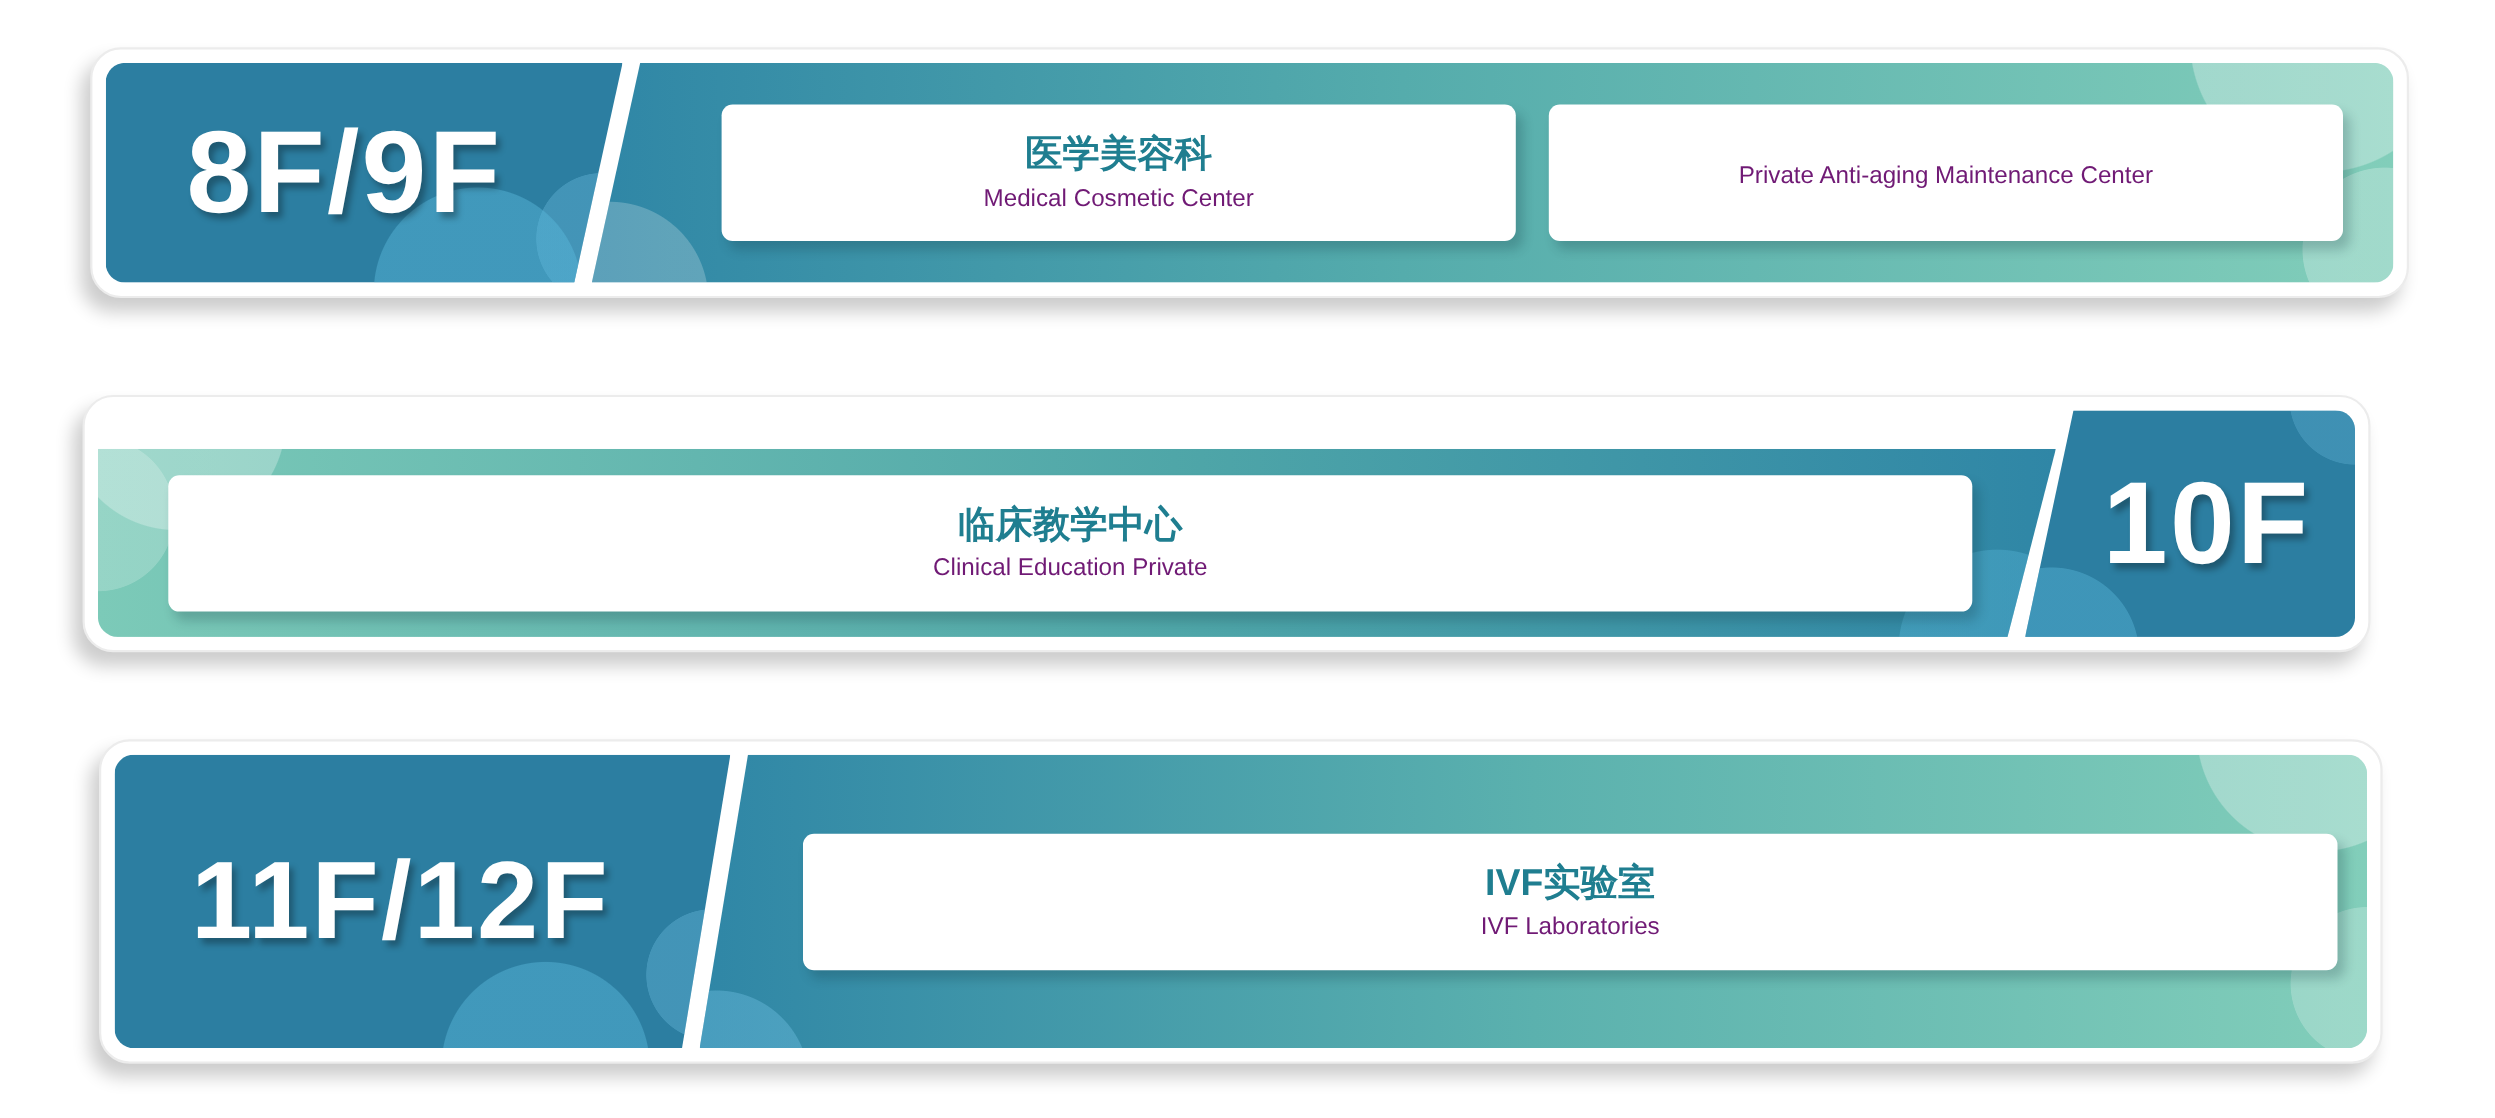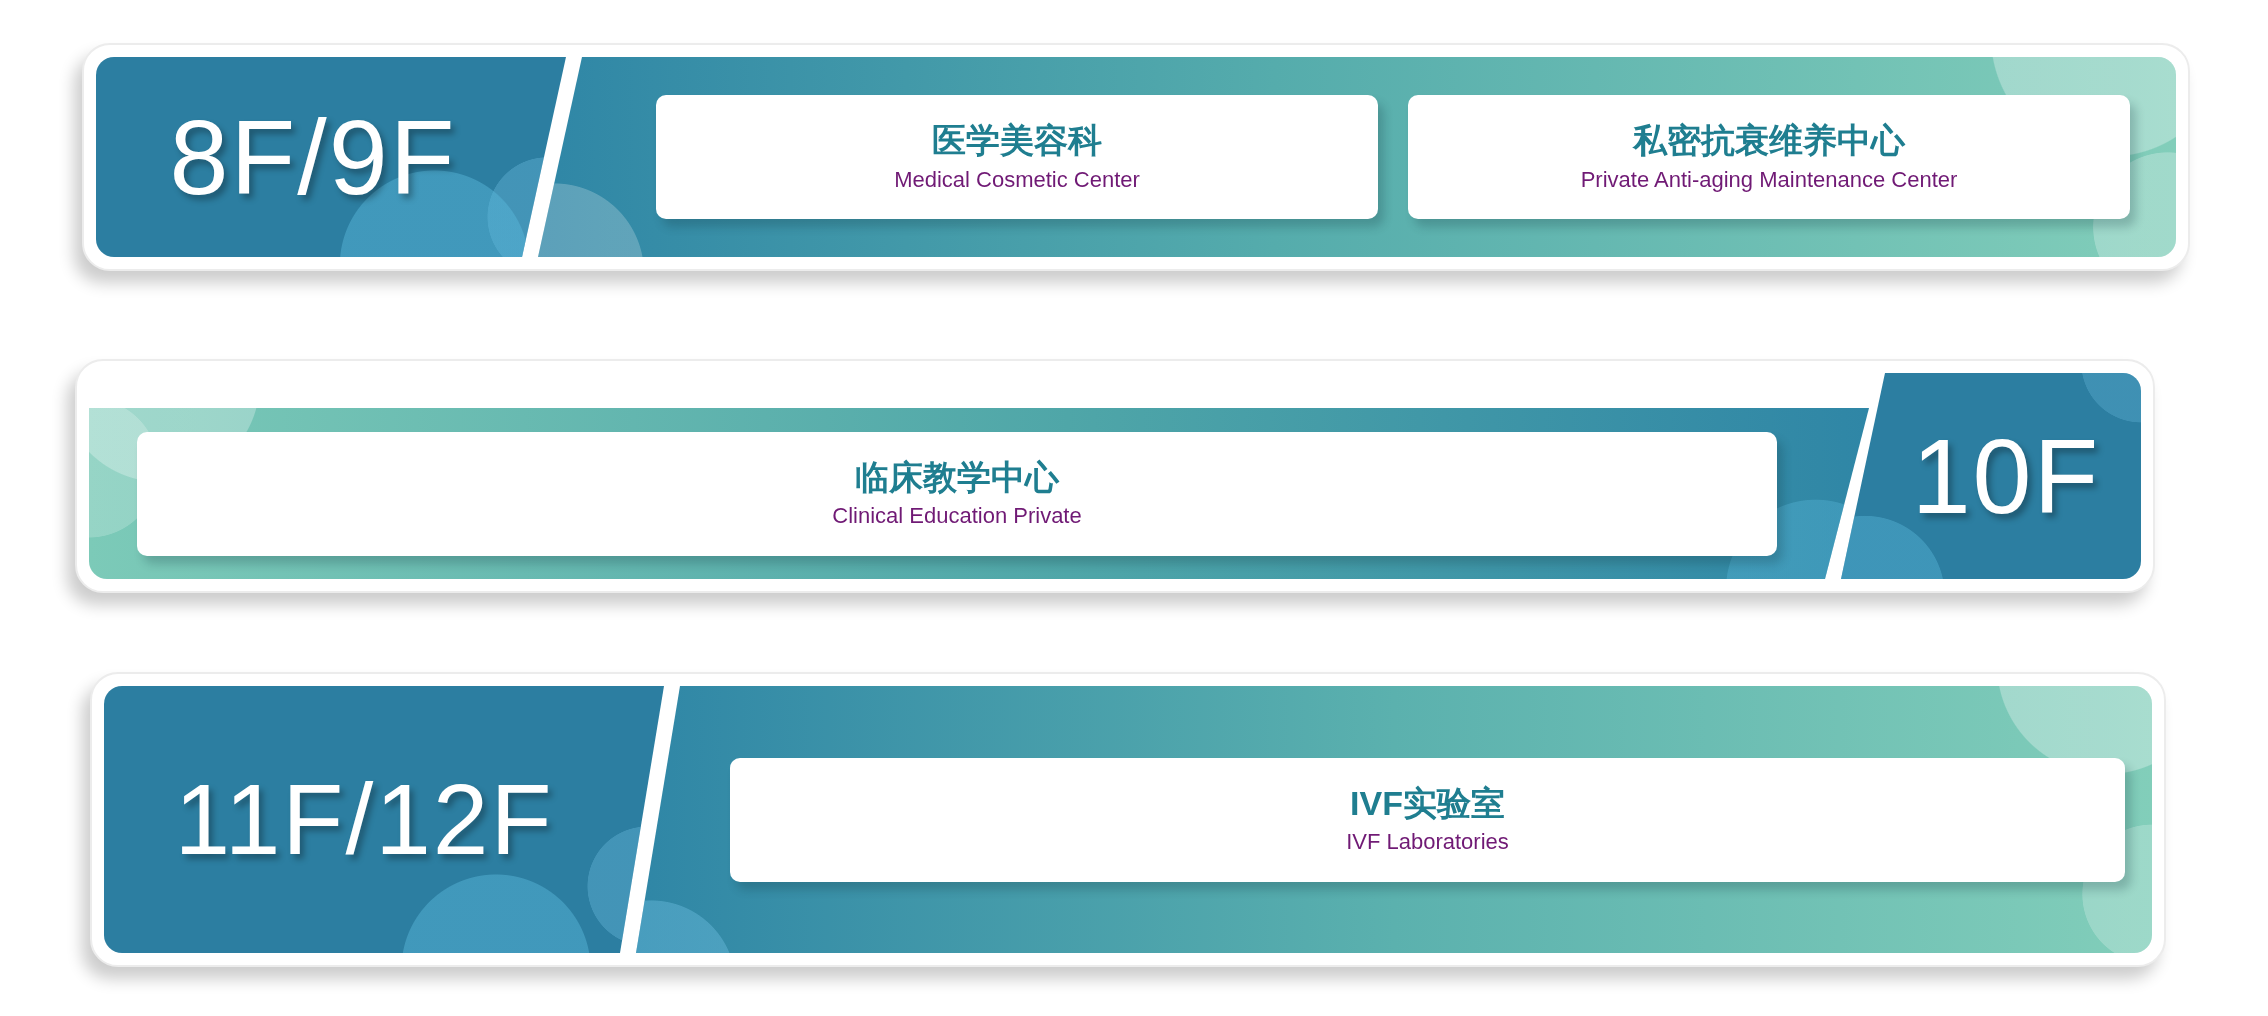--- a/index.html
+++ b/index.html
@@ -7,21 +7,21 @@
     font-family:"Liberation Sans","DejaVu Sans",sans-serif; }
 
   .board { position:absolute; background:#ffffff; border:2px solid #ececec;
     border-radius:28px; box-shadow:-8px 12px 16px rgba(0,0,0,0.20); }
   .board-inner { position:absolute; inset:12px; border-radius:18px; overflow:hidden; background:#ffffff; }
 
   .clip-right-slant { clip-path: polygon(0 0, 100% 0, calc(100% - 44px) 100%, 0 100%); }
   .clip-left-slant  { clip-path: polygon(44px 0, 100% 0, 100% 100%, 0 100%); }
 
   .floor-block { position:absolute; top:0; bottom:0; display:flex; align-items:center; justify-content:center; }
-  .floor-text { color:#ffffff; font-weight:normal; letter-spacing:2px;
+  .floor-text { color:#ffffff; font-weight:bold; letter-spacing:2px;
     text-shadow:4px 5px 6px rgba(0,0,0,0.30); white-space:nowrap; }
 
   .grad-block { position:absolute; top:0; bottom:0; display:flex; align-items:center; }
 
   .dept-card { background:#ffffff; border-radius:10px; height:124px;
     box-shadow:6px 8px 10px rgba(15,45,55,0.22);
     display:flex; flex-direction:column; align-items:center; justify-content:center; }
   .dept-zh { color:#1f7e90; font-weight:bold; font-size:34px; line-height:1.25; }
   .dept-en { color:#701a75; font-size:22px; line-height:1.3; margin-top:4px; }
 
@@ -36,21 +36,21 @@
   #row1 .grad-block { left:442px; right:0; padding:0 46px 0 118px; gap:30px;
     background-image:
       radial-gradient(circle 90px at 1% 108%, rgba(255,255,255,0.22) 99%, transparent 100%),
       radial-gradient(circle 120px at 96% -10%, rgba(255,255,255,0.30) 99%, transparent 100%),
       radial-gradient(circle 75px at 99.5% 85%, rgba(255,255,255,0.25) 99%, transparent 100%),
       linear-gradient(90deg,#2f86a6 0%,#55acac 45%,#82ceba 100%); }
   #row1 .dept-card { flex:1 1 0; }
 
   
   #row2 { left:75px; top:359px; width:2080px; height:234px; }
-  #row2 .grad-block { left:0; right:272px; padding-left:48px;
+  #row2 .grad-block { left:0; right:272px; padding-left:64px;
     background-image:
       radial-gradient(circle 100px at 4% -15%, rgba(255,255,255,0.28) 99%, transparent 100%),
       radial-gradient(circle 70px at 0% 35%, rgba(255,255,255,0.20) 99%, transparent 100%),
       radial-gradient(circle 90px at 97% 106%, rgba(90,185,220,0.35) 99%, transparent 100%),
       linear-gradient(90deg,#7ccab8 0%,#4fa6a8 55%,#2f86a6 100%); margin-top: 35px; }
   #row2 .floor-block { right:0; width:300px; padding-left:30px;
     background-color:#2c7ea1;
     background-image:
       radial-gradient(circle 80px at 8% 108%, rgba(90,185,220,0.40) 99%, transparent 100%),
       radial-gradient(circle 60px at 100% -5%, rgba(120,200,235,0.25) 99%, transparent 100%); text-align: center; }
@@ -80,21 +80,20 @@
   <div class="board-inner">
     <div class="floor-block clip-right-slant">
       <span class="floor-text">8F/9F</span>
     </div>
     <div class="grad-block clip-left-slant">
       <div class="dept-card">
         <div class="dept-zh">医学美容科</div>
         <div class="dept-en">Medical Cosmetic Center</div>
       </div>
       <div class="dept-card">
-        <div class="dept-zh">私密抗衰维养中心</div>
         <div class="dept-en">Private Anti-aging Maintenance Center</div>
       </div>
     </div>
   </div>
 </div>
 
 <div class="board" id="row2">
   <div class="board-inner">
     <div class="grad-block clip-right-slant">
       <div class="dept-card">

